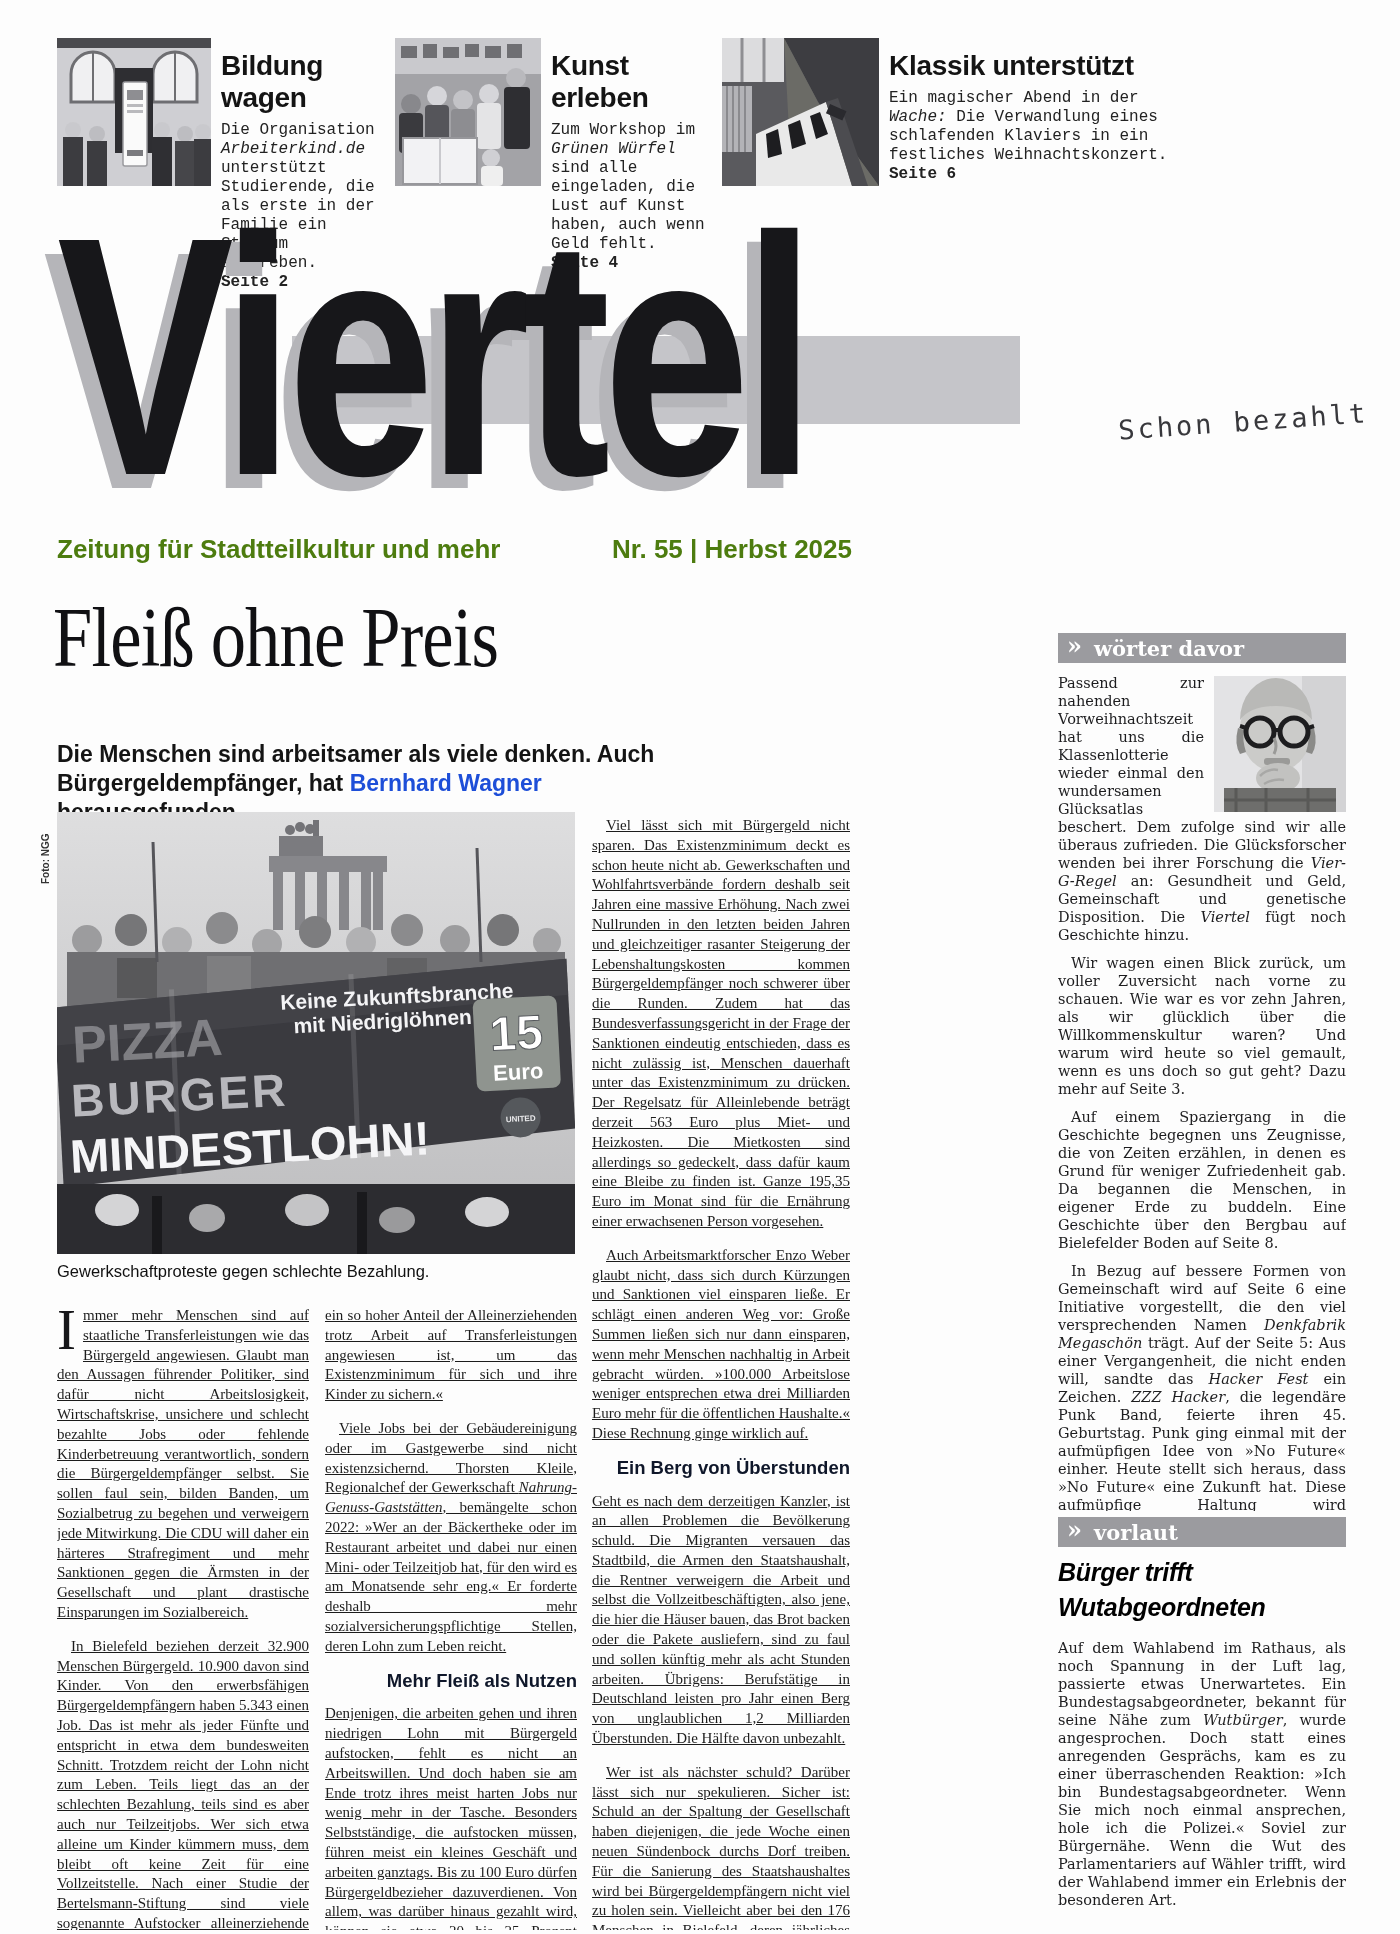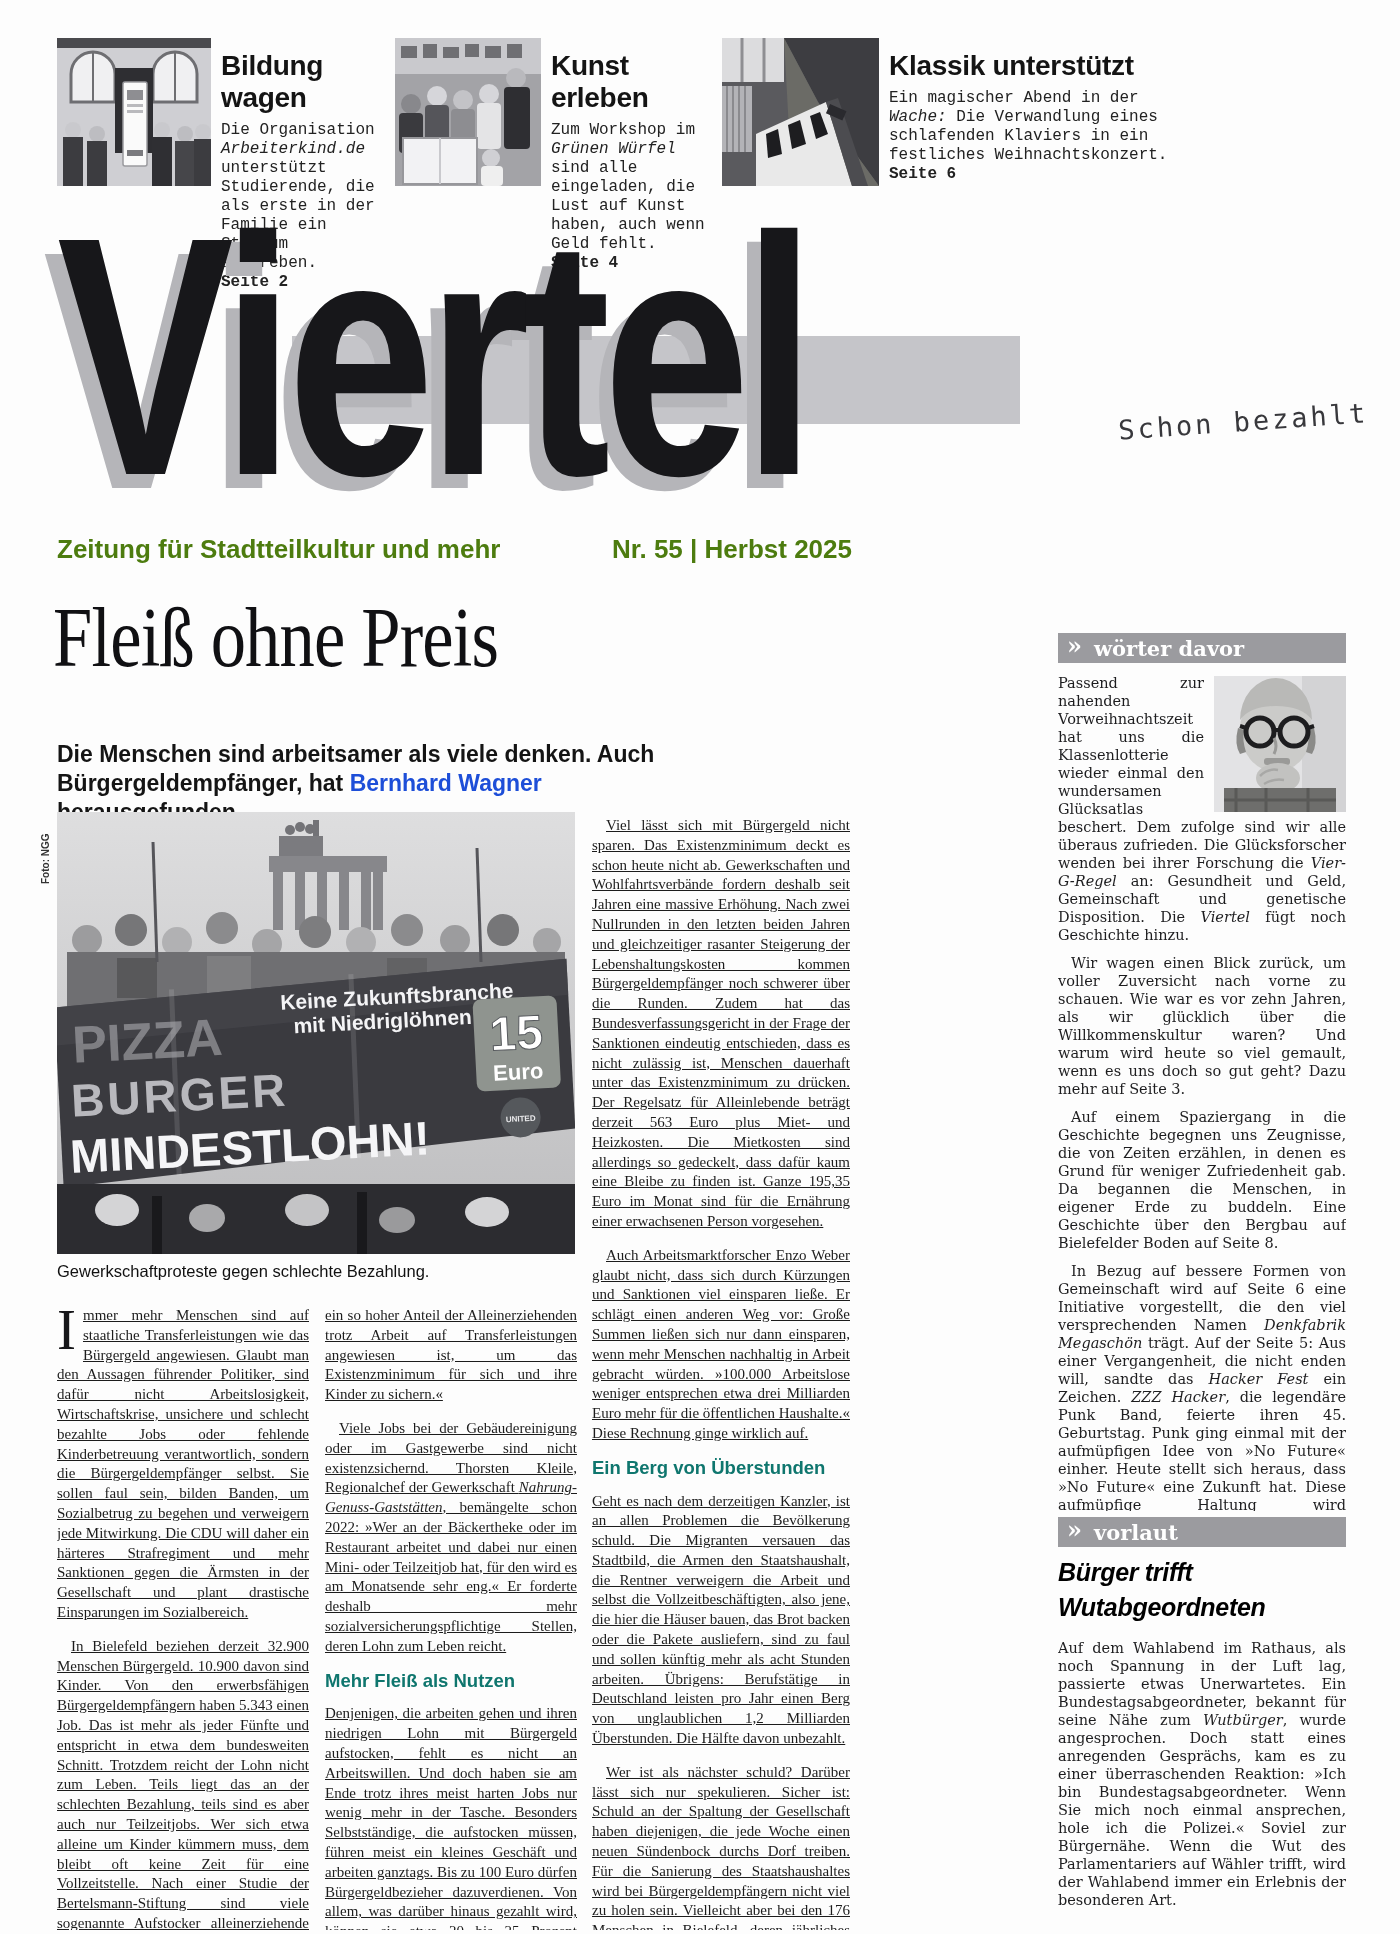--- a/index.html
+++ b/index.html
@@ -46,21 +46,21 @@
 
   .col{position:absolute;font-family:"Liberation Serif",serif;font-size:15px;line-height:19.8px;
        color:#1c1c1c;text-align:justify;hyphens:auto;-webkit-hyphens:auto;}
   .col p{margin:0 0 14px 0;text-decoration:underline;}
   .col p.ind{text-indent:14px;}
   .col1{left:57px;top:1306px;width:252px;height:624px;overflow:hidden;}
   .col2{left:325px;top:1306px;width:252px;height:624px;overflow:hidden;}
   .col3{left:592px;top:816px;width:258px;height:1114px;overflow:hidden;}
   .dropcap{float:left;font-size:57px;line-height:44px;padding:2px 7px 0 0;color:#17171a;}
   .subhead{font-family:"Liberation Sans",sans-serif;font-size:18.5px;font-weight:bold;
-           margin:6px 0 14px 0;color:#0f766e;text-align:left;}
+           margin:6px 0 14px 0;color:#0f172a;text-align:right;}
 
   
   .side1{position:absolute;left:1058px;top:633px;width:288px;height:878px;overflow:hidden;}
   .side2{position:absolute;left:1058px;top:1517px;width:288px;height:412px;overflow:hidden;}
   .side-bar{height:30px;background:#9b9b9f;color:#fff;display:flex;align-items:center;
             gap:12px;padding:0 0 0 9px;font-family:"DejaVu Serif",serif;
             font-weight:bold;font-size:21px;}
   .side-bar .chev{font-size:24px;line-height:1;position:relative;top:-2px;}
   .side-body{margin-top:11px;font-family:"DejaVu Serif",serif;font-size:14.5px;line-height:18px;
              text-align:justify;color:#1d1d1f;hyphens:auto;-webkit-hyphens:auto;}

